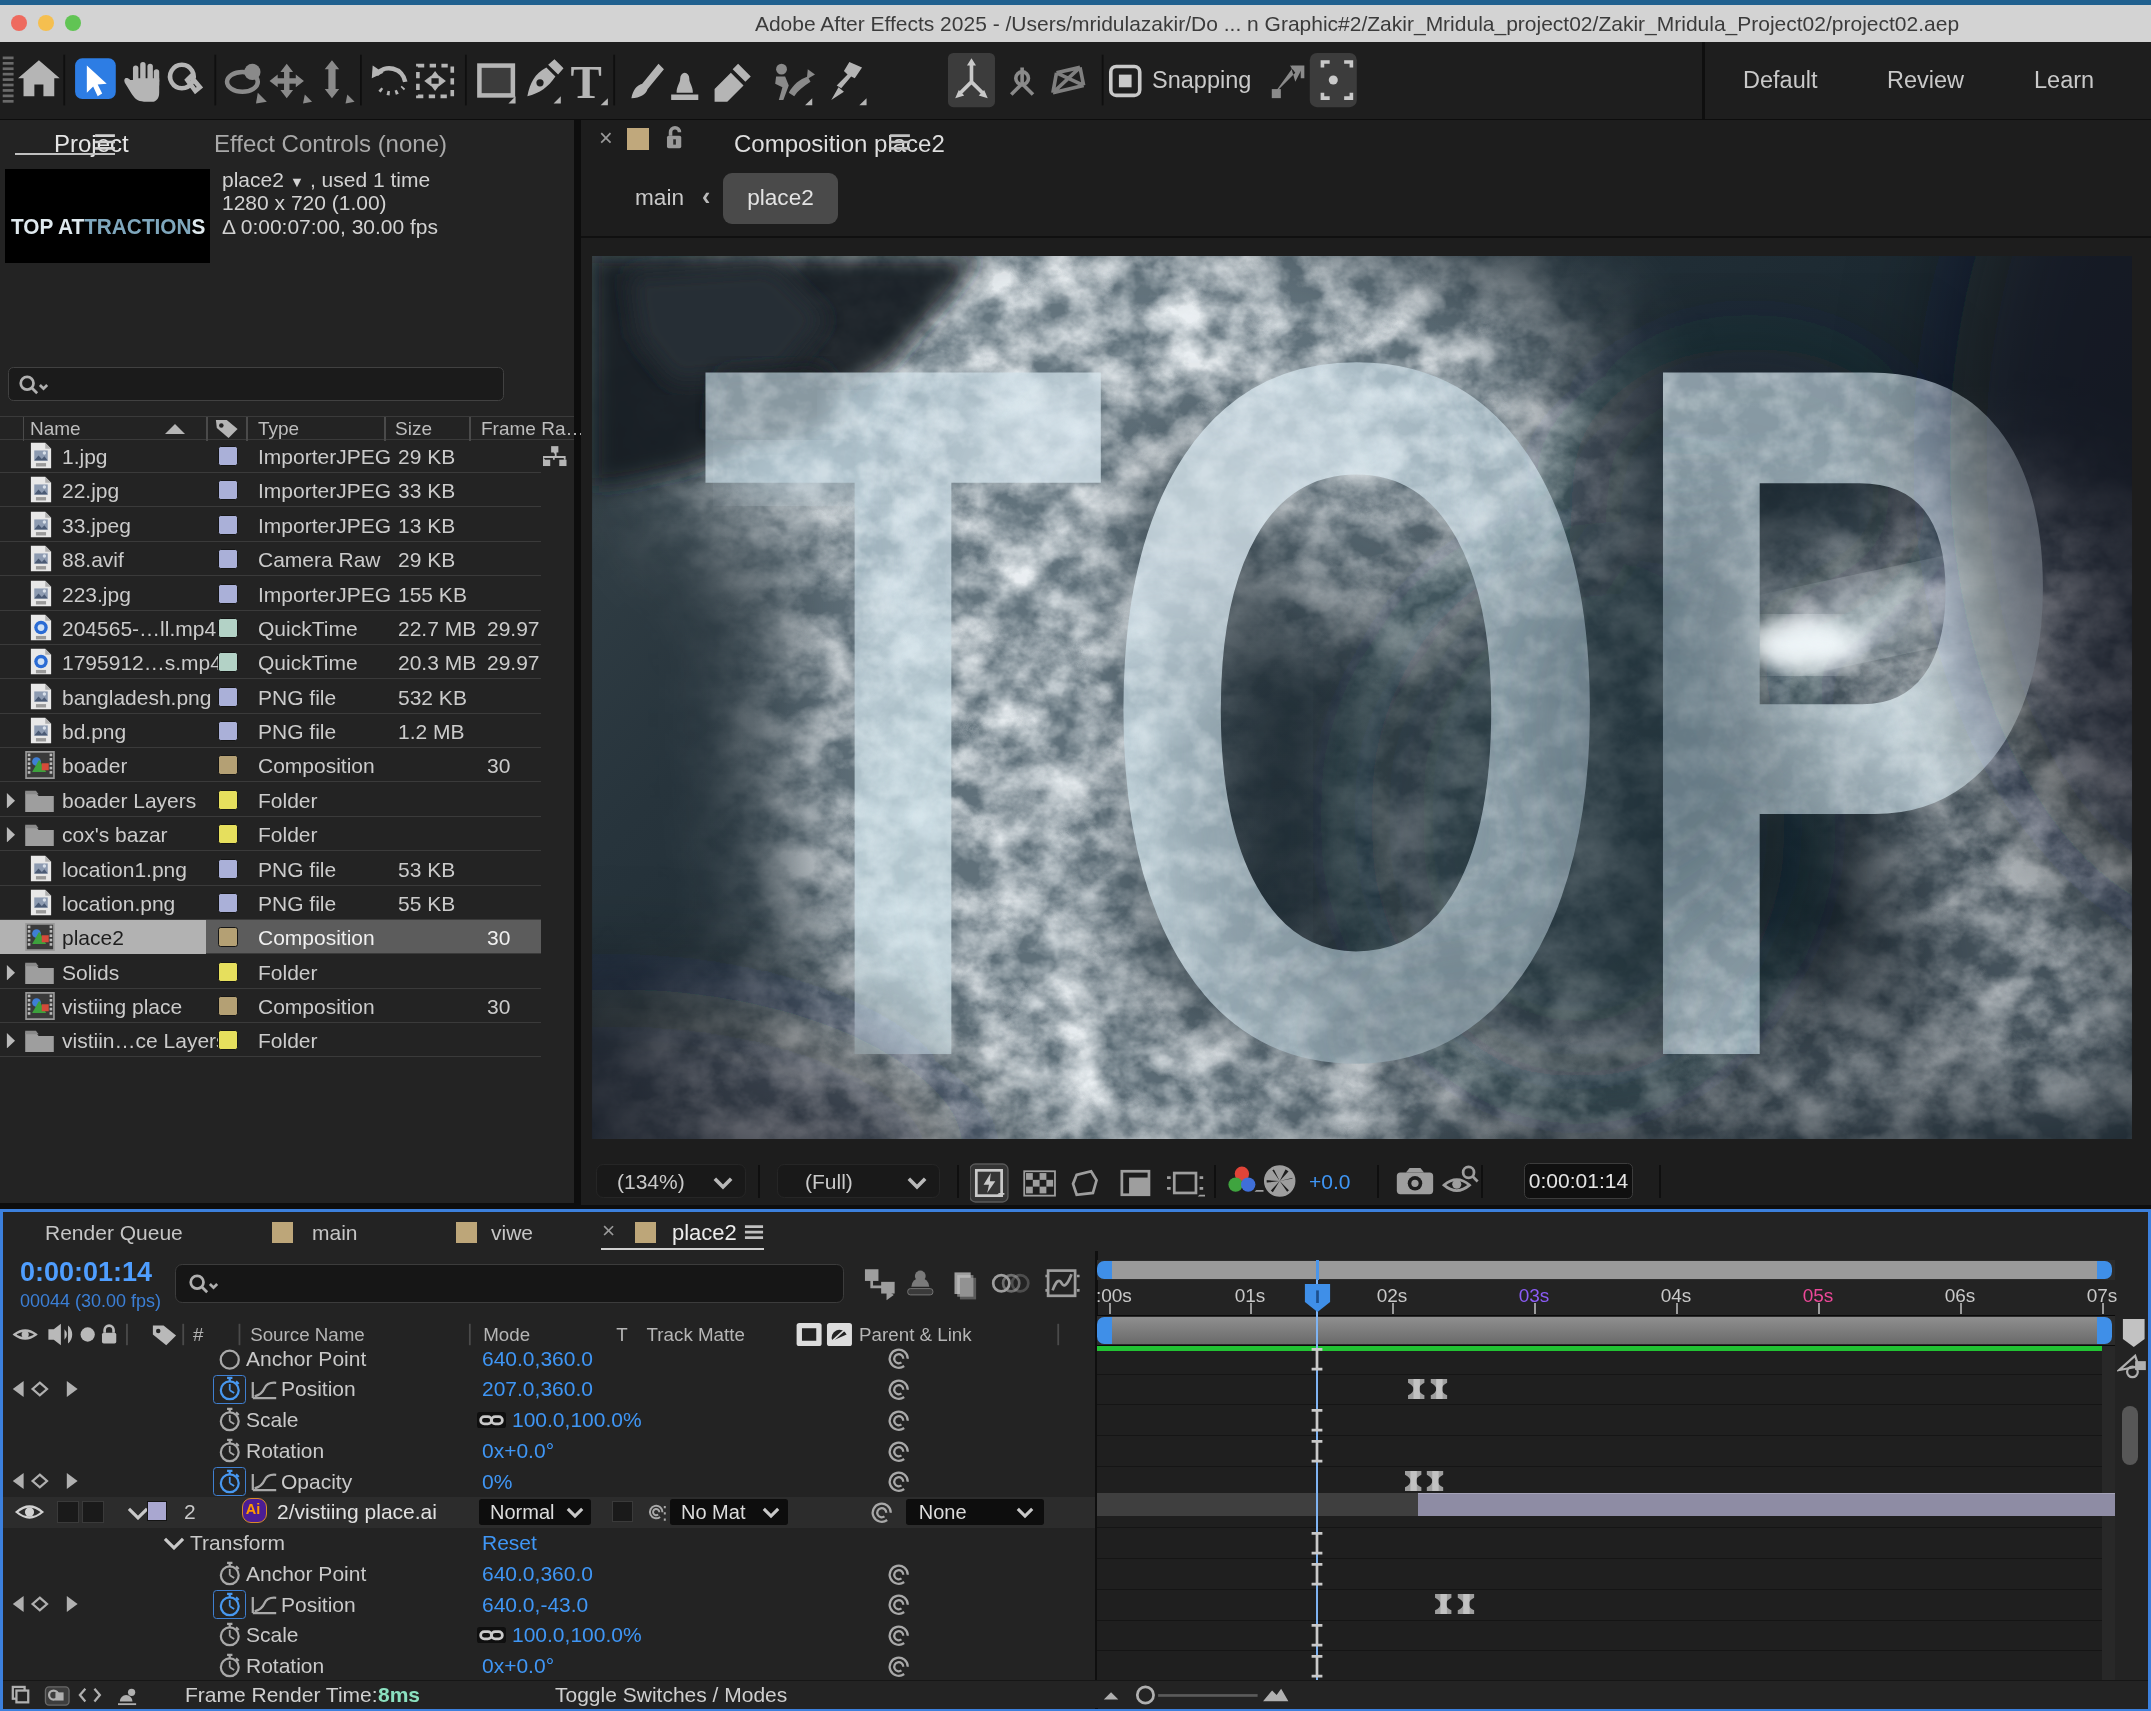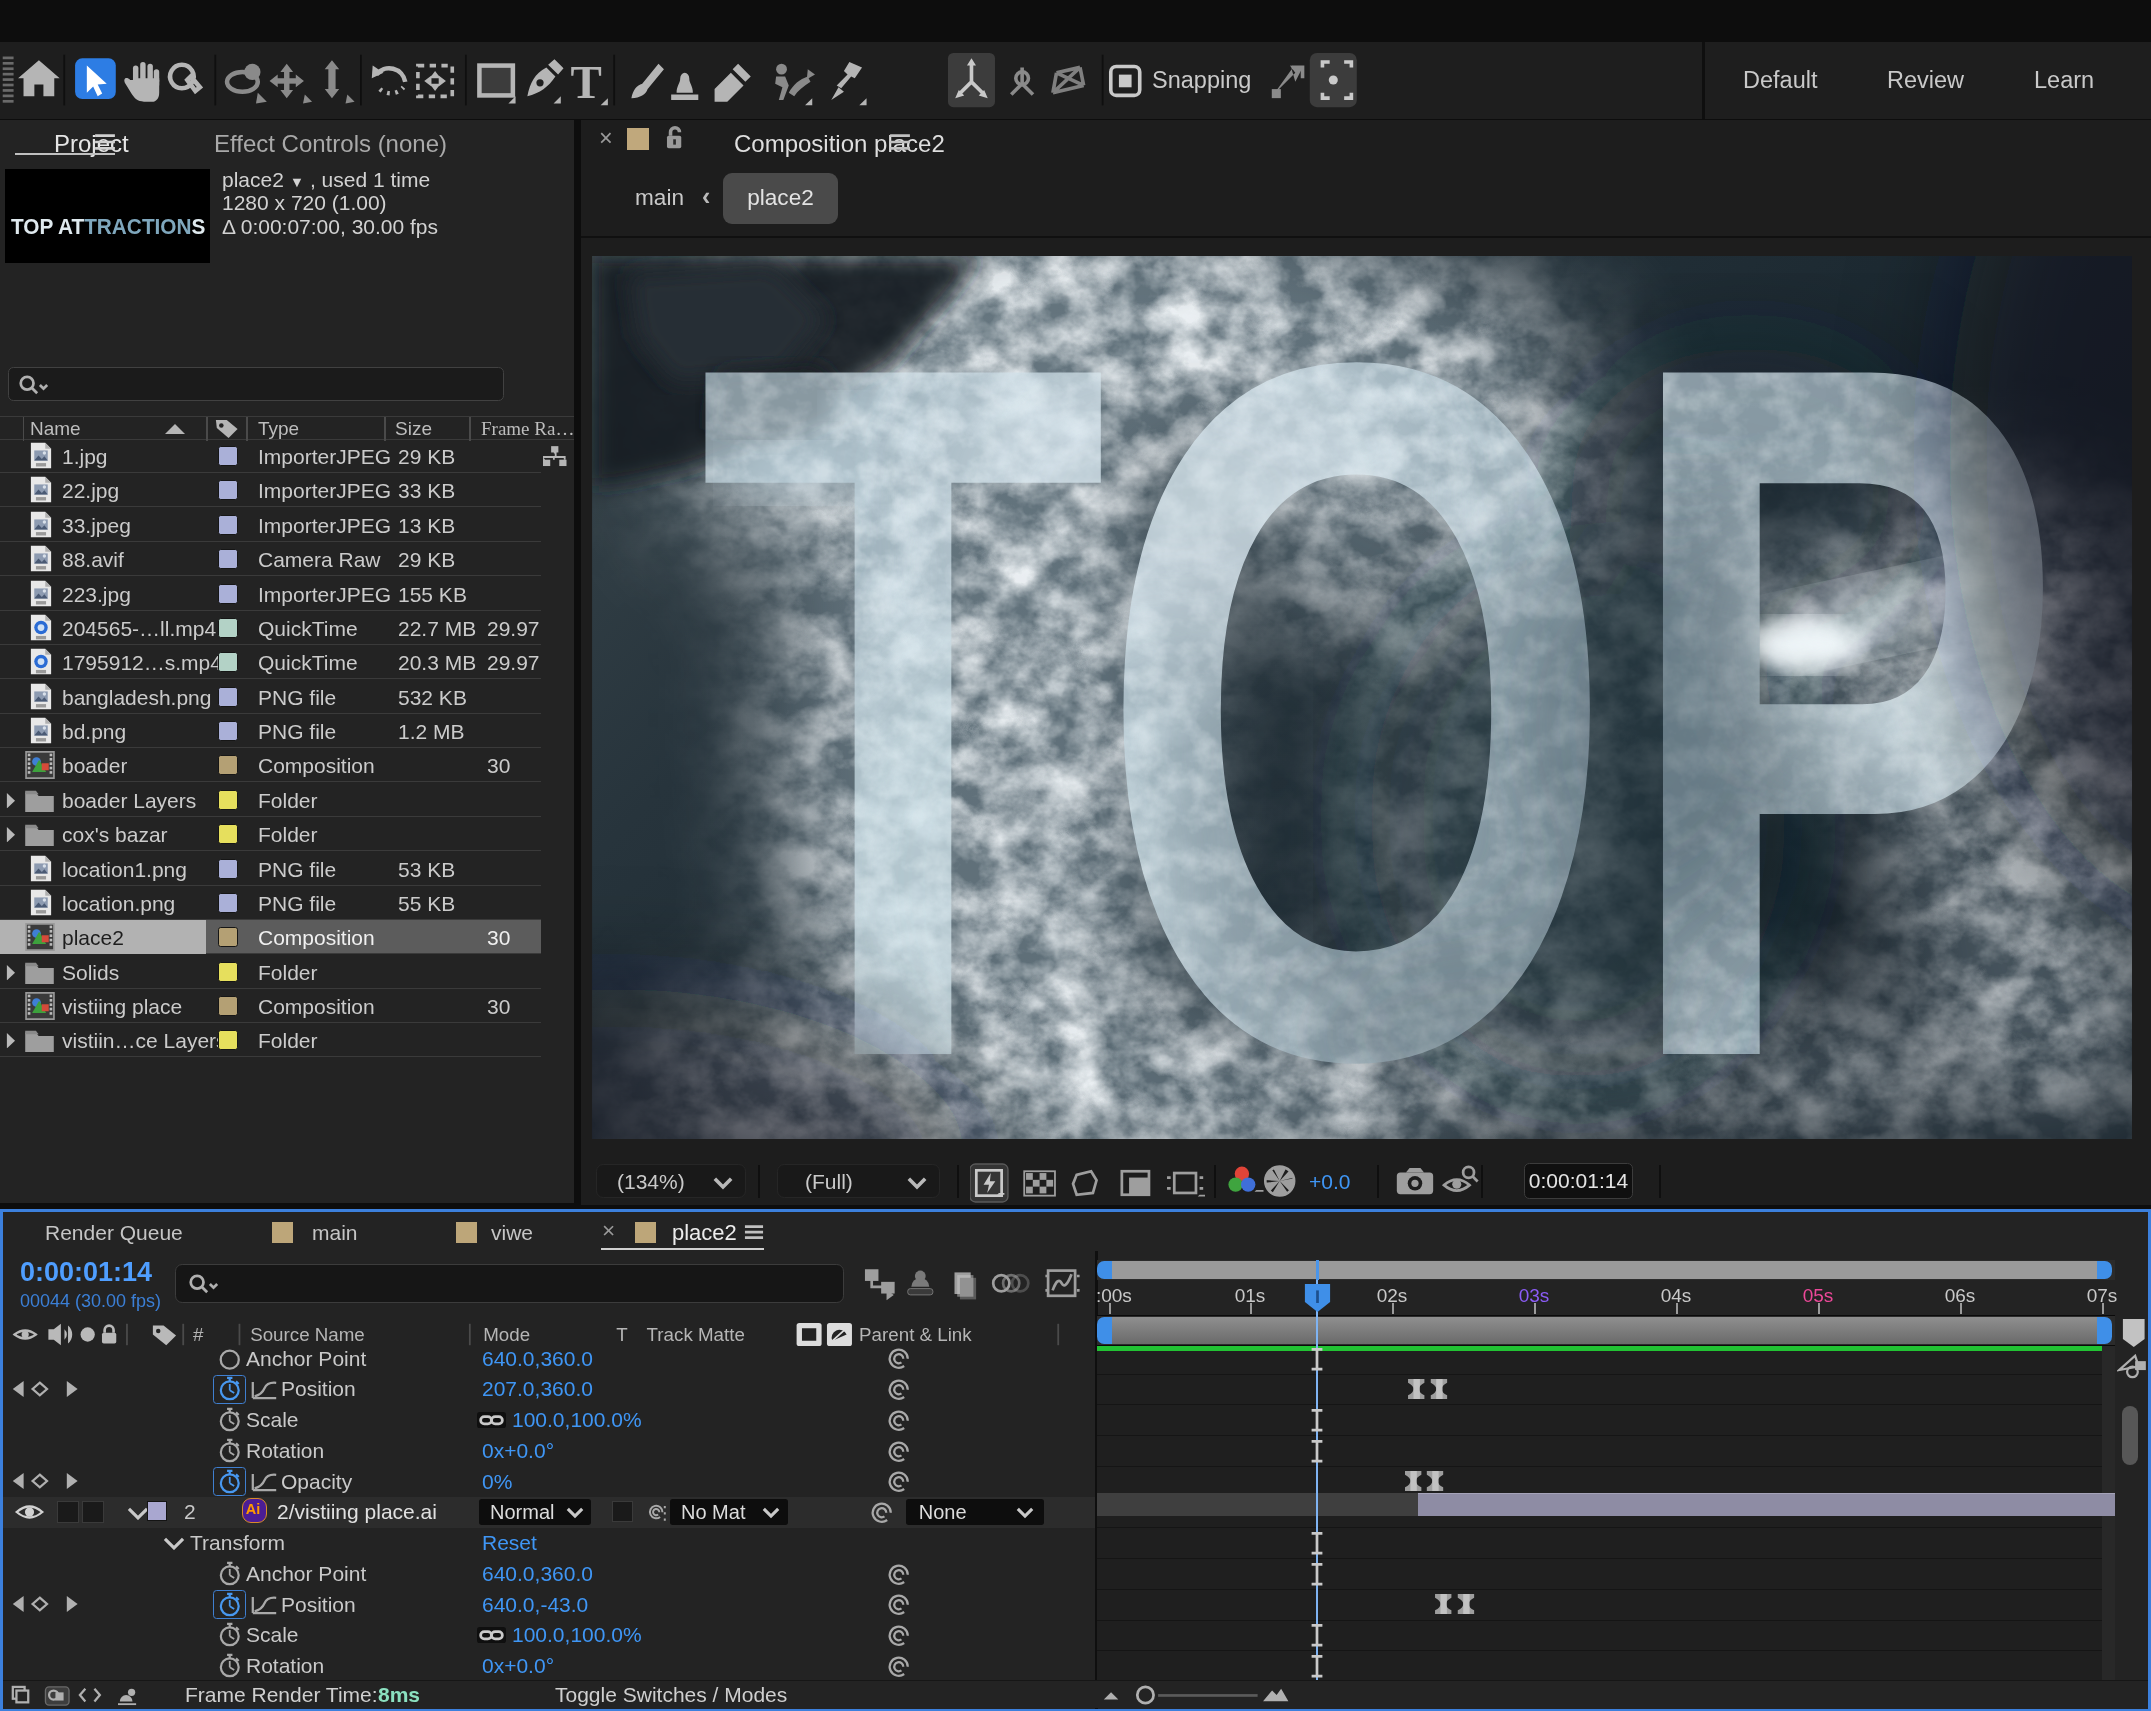--- a/index.html
+++ b/index.html
@@ -41,20 +41,27 @@
 
   
   #timeline { left:0; top:1209px; width:2151px; height:502px; background:#232323; }
   .tlborder { position:absolute; background:#3c80dd; z-index:50; }
   .trow-sep { position:absolute; left:1097px; width:1005px; height:0.9px; background:#151515; }
 </style>
 </head>
 <body>
 <div id="page">
 
+  <div id="titlebar" class="abs">
+    <div class="bluestrip abs"></div>
+    <div class="tl abs" style="left:11px; background:#ee6a5e;"></div>
+    <div class="tl abs" style="left:38px; background:#f5bf4f;"></div>
+    <div class="tl abs" style="left:65px; background:#61c454;"></div>
+    <div id="title-text" class="abs">Adobe After Effects 2025 - /Users/mridulazakir/Do ... n Graphic#2/Zakir_Mridula_project02/Zakir_Mridula_Project02/project02.aep</div>
+  </div>
 
   <div id="toolbar" class="abs">
     <div id="tb-right-sep" class="abs"></div>
     <div class="wslabel abs" style="left:1152px;">Snapping</div>
     <div class="wslabel abs" style="left:1743px;">Default</div>
     <div class="wslabel abs" style="left:1887px;">Review</div>
     <div class="wslabel abs" style="left:2034px;">Learn</div>
     <svg class="abs" style="left:0;top:0;" width="2151" height="77" viewBox="0 0 2378 85">
       <g fill="#b5b5b5" stroke="none">
 
@@ -258,21 +265,21 @@
       <div class="abs" style="left:206px;top:0;width:1.8px;height:23.5px;background:#4a4a4a;"></div>
       <svg class="abs" style="left:215px;top:1.8px;" width="23.5" height="20" viewBox="0 0 26 22">
           <path d="M1 1 h12 l12 10 l-10 10 l-13 -11 Z" fill="#b5b5b5"></path>
           <circle cx="7" cy="7" r="2.5" fill="#232323"></circle>
         </svg>
       <div class="abs" style="left:246px;top:0;width:1.8px;height:23.5px;background:#4a4a4a;"></div>
       <div class="abs" style="left:258px;top:0.9px;">Type</div>
       <div class="abs" style="left:384px;top:0;width:1.8px;height:23.5px;background:#4a4a4a;"></div>
       <div class="abs" style="left:395px;top:0.9px;">Size</div>
       <div class="abs" style="left:469px;top:0;width:1.8px;height:23.5px;background:#4a4a4a;"></div>
-      <div class="abs" style="left:481px;top:0.9px;white-space:nowrap;font-family:Liberation Serif, serif;">Frame Ra…</div>
+      <div class="abs" style="left:481px;top:0.9px;white-space:nowrap;">Frame Ra…</div>
     </div>
 
     <div id="filerows" class="abs" style="left:0;top:319px;width:574px;height:619px;">
       <div class="frow" style="top:0px;">
         <svg class="abs" style="left:30px;top:2.7px;" width="22" height="27" viewBox="0 0 26 32">
             <use href="#ic-img"></use>
           </svg>
         <div class="fname" style="color:#cbcbcb;">1.jpg</div>
         <div class="fsw sw-lav"></div>
         <div class="ftype" style="color:#cbcbcb;">ImporterJPEG</div>

